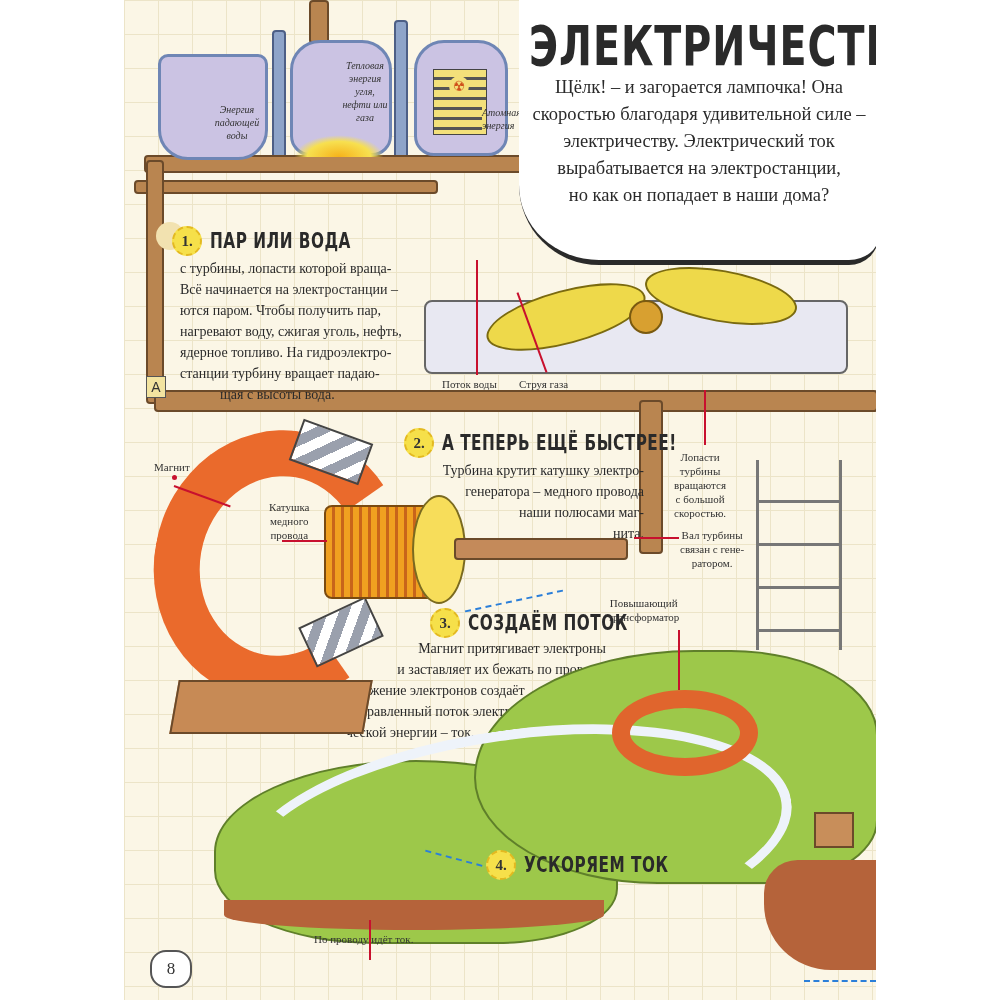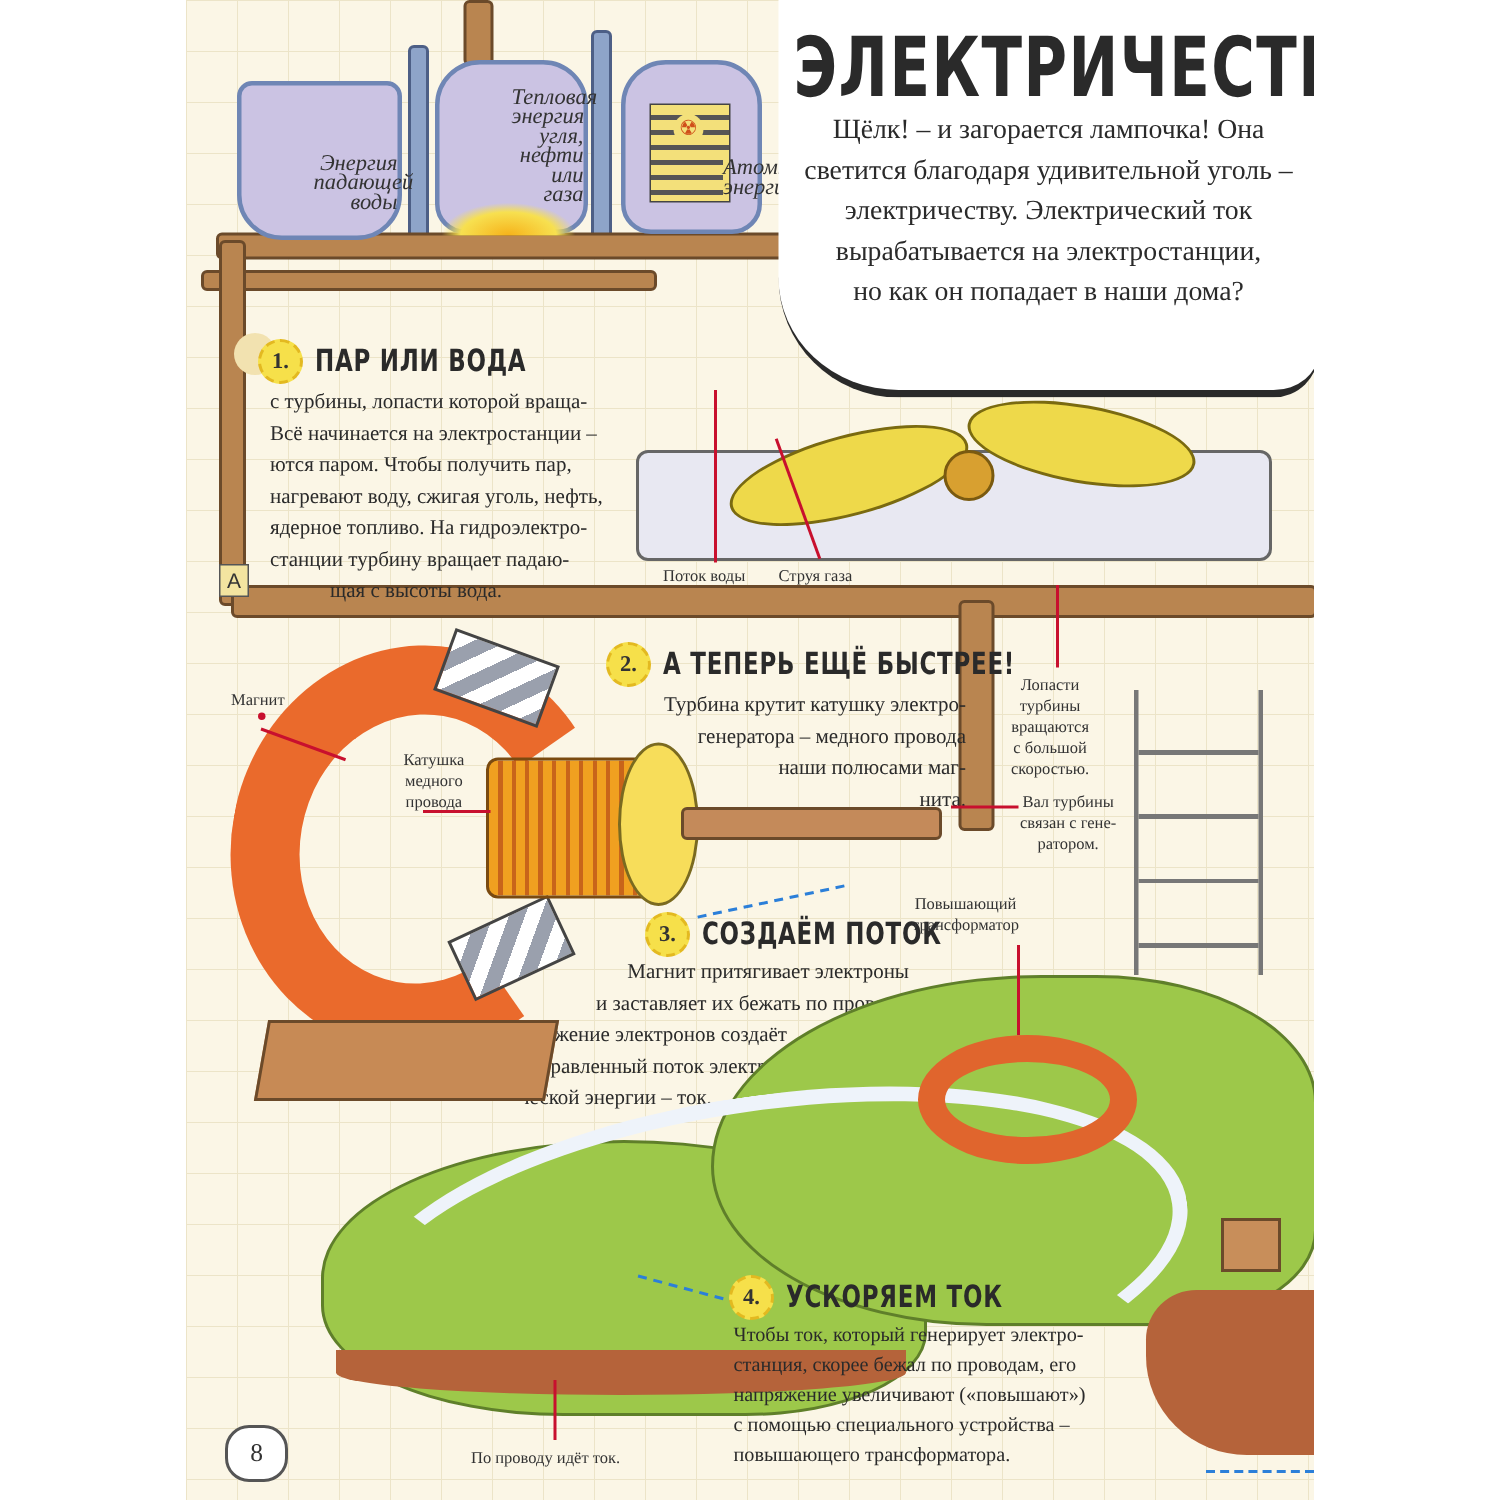--- a/index.html
+++ b/index.html
@@ -22,21 +22,21 @@
     display:flex;align-items:center;justify-content:center;font-family:"Liberation Serif",serif;font-size:15px;font-weight:bold;color:#333;}
   .sec-title{font-family:"DejaVu Sans Condensed","DejaVu Sans",sans-serif;font-weight:bold;font-size:17px;color:#2a2a2a;letter-spacing:.5px;transform:scaleY(1.2);}
   .sec-body{position:absolute;font-family:"Liberation Serif",serif;font-size:14px;line-height:21px;color:#2a2a2a;}
   .sec-body span{display:block;}
   .cap{position:absolute;font-family:"Liberation Serif",serif;font-size:11px;line-height:14px;color:#333;text-align:center;}
   .cap span{display:block;}
   .dot{position:absolute;width:5px;height:5px;border-radius:50%;background:#c8102e;}
   .redline{position:absolute;background:#c8102e;}
   
   .tank{position:absolute;background:#cbc3e3;border:3px solid #6f86b5;border-radius:10px 10px 30px 30px;}
-  .tank .lbl{position:absolute;left:0;right:0;text-align:right;font-family:"Liberation Serif",serif;font-style:italic;font-size:15px;line-height:13px;color:#333;margin-left:48px;}
+  .tank .lbl{position:absolute;left:0;right:0;text-align:center;font-family:"Liberation Serif",serif;font-style:italic;font-size:10px;line-height:13px;color:#333;margin-left:48px;}
   .pipe{position:absolute;background:#b98550;border:2px solid #6b4a2a;border-radius:4px;}
   .bluepipe{position:absolute;background:#8ea4c9;border:2px solid #4d5f86;border-radius:4px;}
   .magnet{position:absolute;border:46px solid #ea6a2c;border-right-color:transparent;border-radius:50%;}
   .coil{position:absolute;background:repeating-linear-gradient(90deg,#f0a020 0 6px,#c8641a 6px 9px);border:2px solid #7a4a10;border-radius:8px;}
   .disk{position:absolute;background:#f7dd5a;border:2px solid #7a6a20;border-radius:50%;}
   .grass{position:absolute;background:#9dc84a;border:2px solid #5f7f2a;}
   .soil{position:absolute;background:#b5633a;}
   .ring{position:absolute;border:18px solid #e0652d;border-radius:50%;}
   .page-num{position:absolute;left:26px;top:950px;width:38px;height:34px;background:#fff;border:2px solid #555;border-radius:16px;
     display:flex;align-items:center;justify-content:center;font-family:"Liberation Serif",serif;font-size:17px;color:#333;}
@@ -78,21 +78,21 @@
         <span style="display:block">Атомная</span>
         <span style="display:block">энергия</span>
       </div>
     </div>
   </div>
 
   <div class="title-cloud"></div>
   <div class="title">ЭЛЕКТРИЧЕСТВО</div>
   <div class="intro">
     <span>Щёлк! – и загорается лампочка! Она</span>
-    <span>светится благодаря удивительной уголь –</span>
+    <span>скоростью благодаря удивительной силе –</span>
     <span>электричеству. Электрический ток</span>
     <span>вырабатывается на электростанции,</span>
     <span>но как он попадает в наши дома?</span>
   </div>
 
   <div class="abs" style="left:300px;top:300px;width:420px;height:70px;background:#e8e8f2;border:2px solid #666;border-radius:8px;"></div>
   <div class="abs" style="left:360px;top:290px;width:160px;height:50px;background:#eed94a;border:2px solid #7a6a10;border-radius:50%;transform:rotate(-15deg);"></div>
   <div class="abs" style="left:520px;top:270px;width:150px;height:48px;background:#eed94a;border:2px solid #7a6a10;border-radius:50%;transform:rotate(10deg);"></div>
   <div class="abs" style="left:505px;top:300px;width:30px;height:30px;background:#d8a030;border:2px solid #7a5a10;border-radius:50%;"></div>
   <div class="cap" style="left:318px;top:377px;">Поток воды</div>
@@ -187,26 +187,19 @@
     <span>Повышающий</span>
     <span>трансформатор</span>
   </div>
   <div class="redline" style="left:554px;top:630px;width:2px;height:60px;"></div>
 
   <div class="dash" style="left:300px;top:860px;width:80px;transform:rotate(15deg);"></div>
   <div class="sec-head" style="left:362px;top:850px;">
     <div class="badge">4.</div>
     <div class="sec-title">УСКОРЯЕМ ТОК</div>
   </div>
-  <div class="sec-body" style="left:365px;top:880px;width:300px;font-size:13.5px;line-height:20px;">
-    <span>Чтобы ток, который генерирует электро-</span>
-    <span>станция, скорее бежал по проводам, его</span>
-    <span>напряжение увеличивают («повышают»)</span>
-    <span>с помощью специального устройства –</span>
-    <span>повышающего трансформатора.</span>
-  </div>
   <div class="dash" style="left:680px;top:980px;width:72px;"></div>
 
   <div class="redline" style="left:245px;top:920px;width:2px;height:40px;"></div>
-  <div class="cap" style="left:190px;top:932px;margin-top:33px;">По проводу идёт ток.</div>
+  <div class="cap" style="left:190px;top:932px;">По проводу идёт ток.</div>
 
   <div class="page-num">8</div>
 </div>
 
 </body></html>

